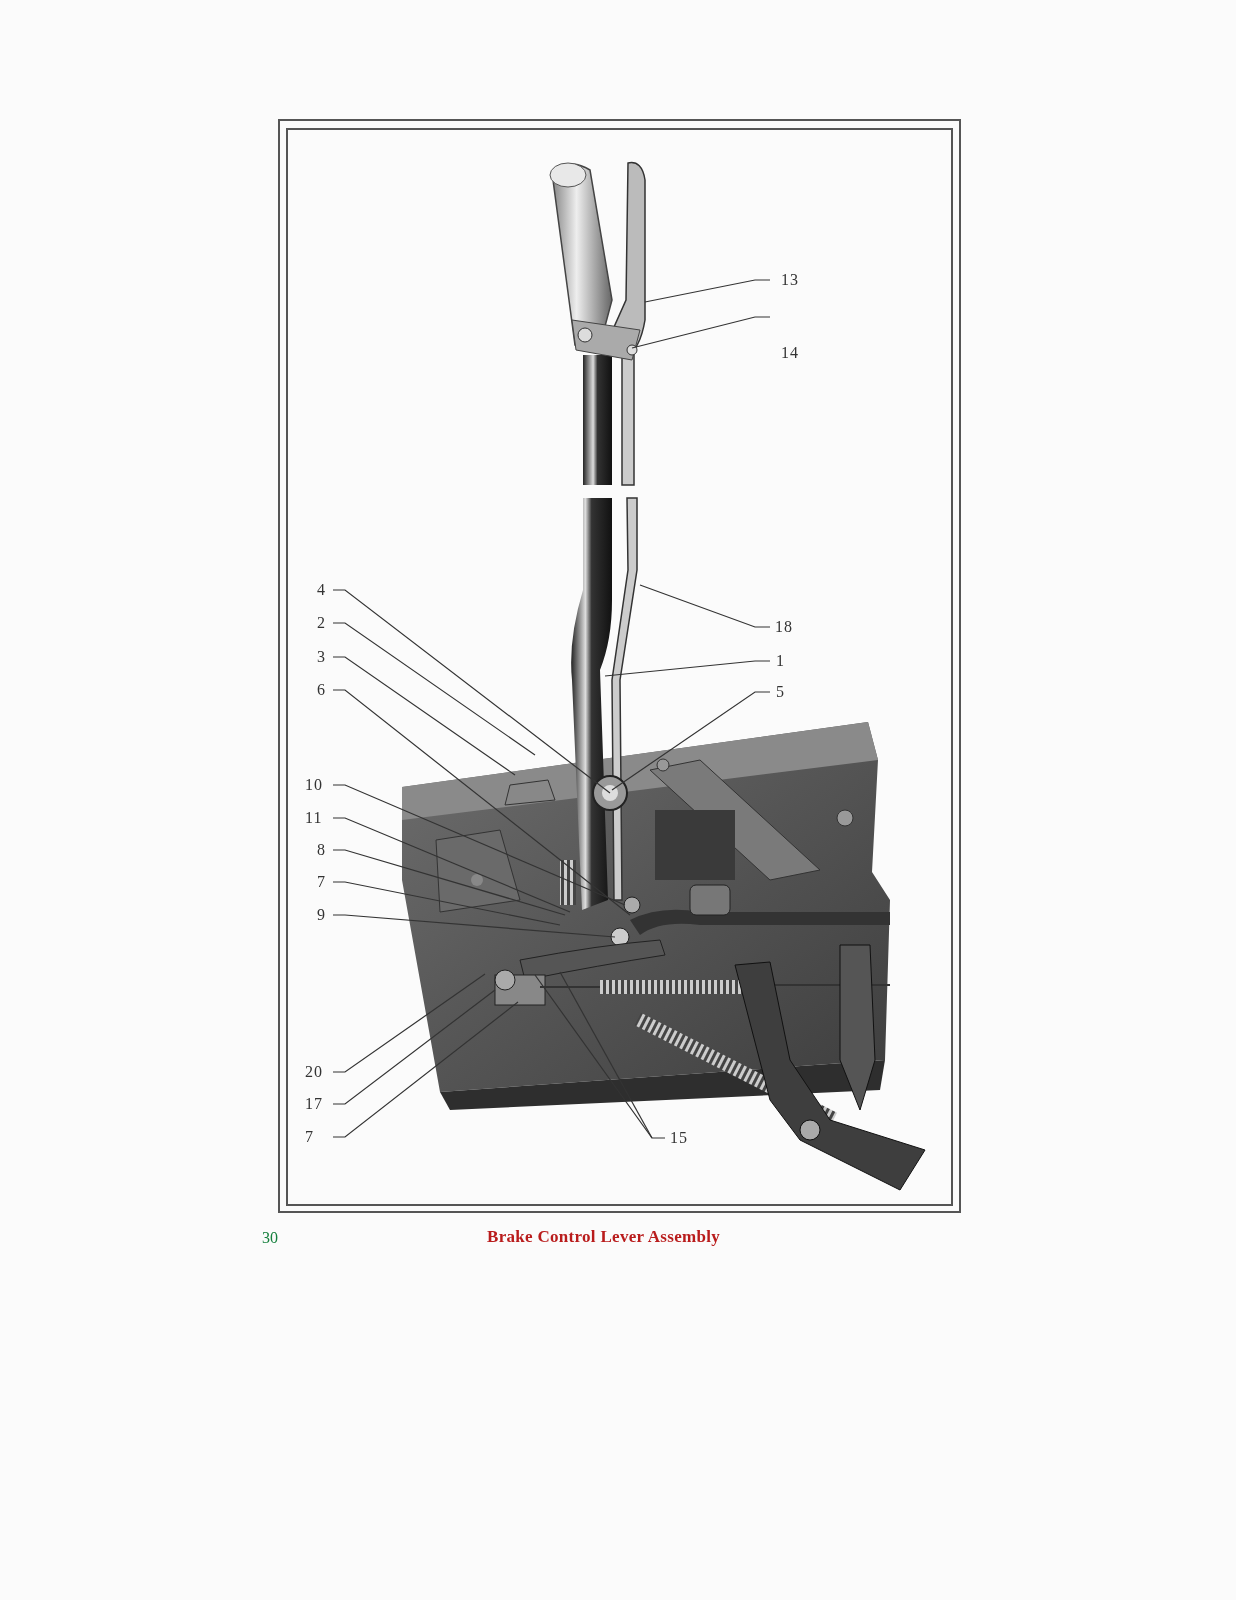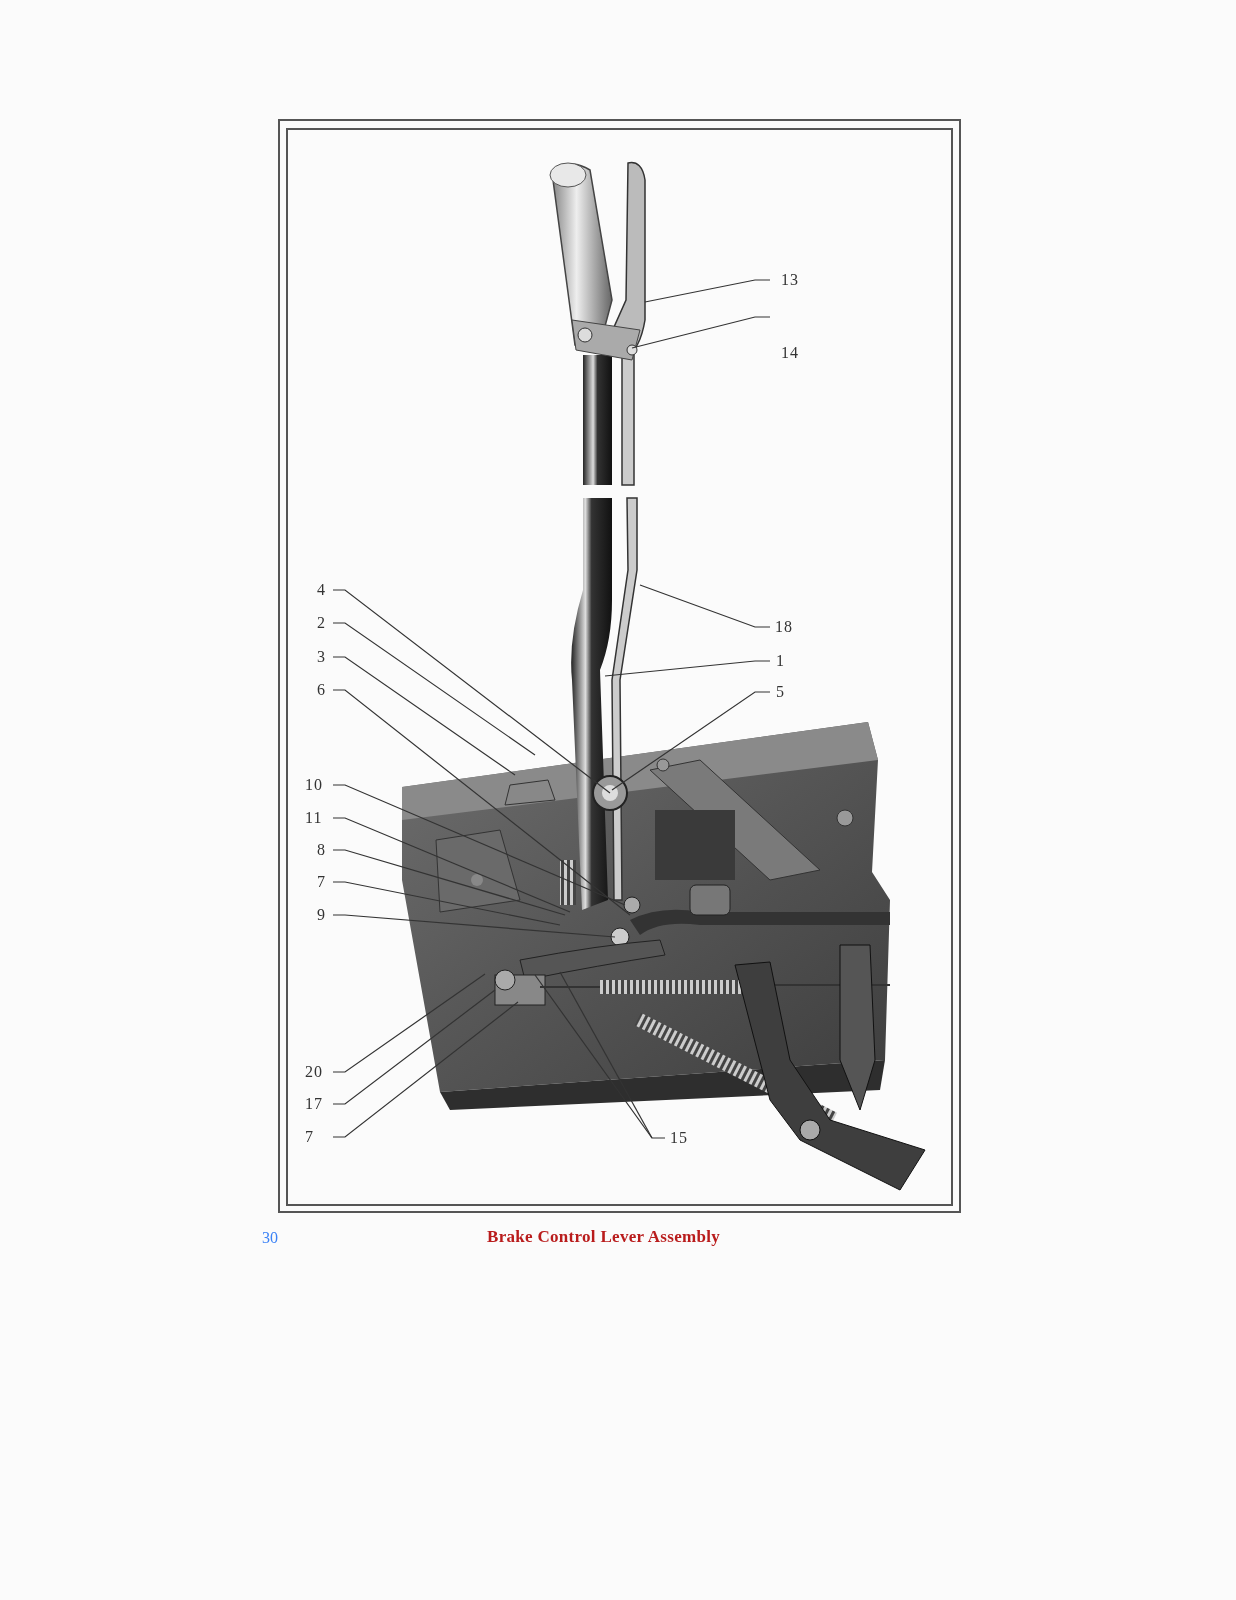--- a/index.html
+++ b/index.html
@@ -1,21 +1,21 @@
 <!DOCTYPE html>
 <html><head>
 <meta charset="utf-8">
 <style>
   html,body{margin:0;padding:0;background:#fbfbfb;}
   body{width:1236px;height:1600px;position:relative;overflow:hidden;font-family:"Liberation Serif","DejaVu Serif",serif;color:#2a2a2a;}
   .frame-outer{position:absolute;left:278px;top:119px;width:683px;height:1094px;border:2px solid #555;box-sizing:border-box;}
   .frame-inner{position:absolute;left:286px;top:128px;width:667px;height:1078px;border:2px solid #555;box-sizing:border-box;}
   svg.illus{position:absolute;left:0;top:0;width:1236px;height:1600px;}
   .lbl{position:absolute;font-size:16px;line-height:16px;color:#333;letter-spacing:1px;}
-  .page-num{position:absolute;left:262px;top:1229px;font-size:16px;color:#3b82f6;}
+  .page-num{position:absolute;left:262px;top:1229px;font-size:16px;color:#15803d;}
   .caption{position:absolute;left:487px;top:1227px;font-size:17px;font-weight:bold;color:#b91c1c;letter-spacing:.3px;}
 </style>
 </head>
 <body>
 
 <div class="frame-outer"></div>
 <div class="frame-inner"></div>
 
 <svg class="illus" viewBox="0 0 1236 1600">
   <defs>

